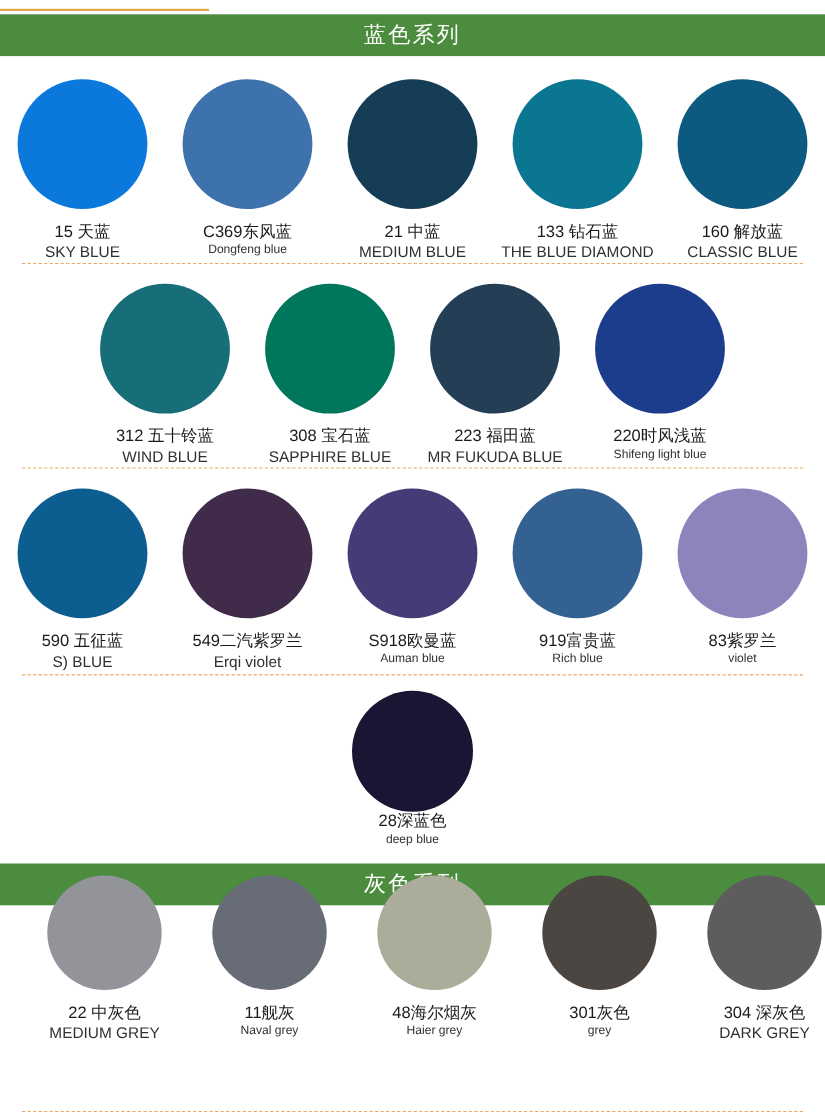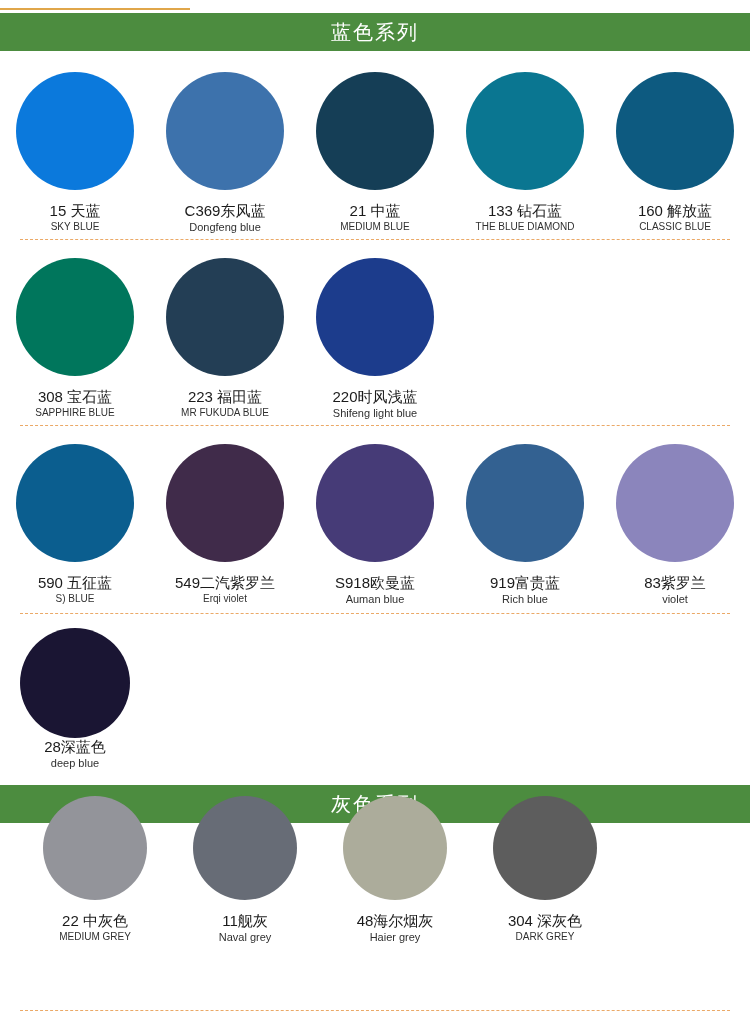--- a/index.html
+++ b/index.html
@@ -57,20 +57,21 @@
     border-top: 1px dashed #eba967;
   }
 
   
   .swatch-grid {
     position: absolute;
     left: 0;
     width: 750px;
     display: flex;
     flex-wrap: wrap;
+    justify-content: center;
   }
   .swatch {
     width: 150px;
     display: flex;
     flex-direction: column;
     align-items: center;
   }
   .dot {
     border-radius: 50%;
     display: block;
@@ -78,21 +79,21 @@
   .label-cn {
     color: #1b1b1b;
     font-size: 15px;
     line-height: 1.15;
     white-space: nowrap;
     font-weight: 400;
     text-align: center;
   }
   .label-en {
     color: #303030;
-    font-size: 10px;
+    font-size: 14px;
     line-height: 1.2;
     white-space: nowrap;
     text-align: center;
     margin-top: 2px;
   }
   .label-en.wide {
     font-size: 11px;
   }
   .label-en.clip {
     overflow: hidden;
@@ -155,20 +156,25 @@
       <span class="dot" style="background: rgb(13, 90, 128);"></span>
       <span class="label-cn">160 解放蓝</span>
       <span class="label-en">CLASSIC BLUE</span>
     </div>
   </div>
 
   <div class="dash-rule" style="top: 239px; border-top-color: rgb(235, 169, 103);"></div>
 
   <div class="swatch-grid row-blue-2">
     <div class="swatch">
+      <span class="dot" style="background: rgb(23, 110, 120);"></span>
+      <span class="label-cn">312 五十铃蓝</span>
+      <span class="label-en">WIND BLUE</span>
+    </div>
+    <div class="swatch">
       <span class="dot" style="background: rgb(0, 118, 92);"></span>
       <span class="label-cn">308 宝石蓝</span>
       <span class="label-en">SAPPHIRE BLUE</span>
     </div>
     <div class="swatch">
       <span class="dot" style="background: rgb(35, 62, 85);"></span>
       <span class="label-cn">223 福田蓝</span>
       <span class="label-en">MR FUKUDA BLUE</span>
     </div>
     <div class="swatch">
@@ -232,20 +238,25 @@
       <span class="dot" style="background: rgb(103, 108, 118);"></span>
       <span class="label-cn">11舰灰</span>
       <span class="label-en wide">Naval grey</span>
     </div>
     <div class="swatch">
       <span class="dot" style="background: rgb(172, 172, 155);"></span>
       <span class="label-cn">48海尔烟灰</span>
       <span class="label-en wide">Haier grey</span>
     </div>
     <div class="swatch">
+      <span class="dot" style="background: rgb(75, 70, 66);"></span>
+      <span class="label-cn">301灰色</span>
+      <span class="label-en wide">grey</span>
+    </div>
+    <div class="swatch">
       <span class="dot" style="background: rgb(93, 93, 93);"></span>
       <span class="label-cn">304 深灰色</span>
       <span class="label-en">DARK GREY</span>
     </div>
   </div>
 
   <div class="dash-rule" style="top: 1010px; border-top-color: rgb(235, 169, 103);"></div>
 
 </div>
 

